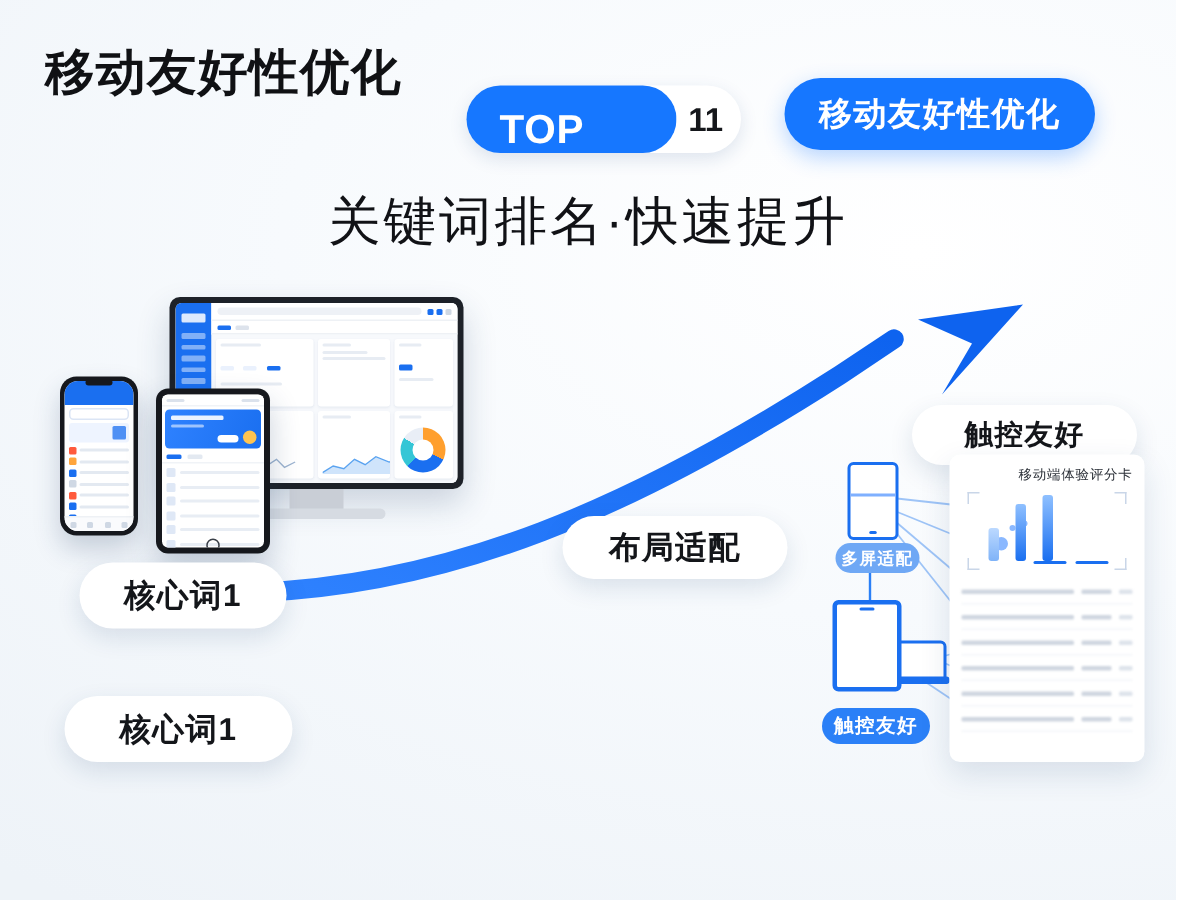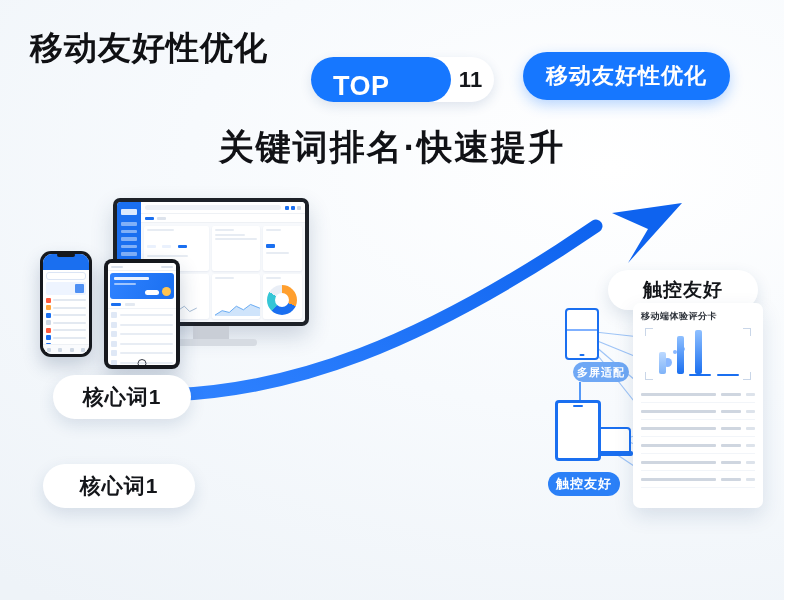--- a/index.html
+++ b/index.html
@@ -45,21 +45,21 @@
   }
   .tag-blue{
     position:absolute;left:523px;top:52px;
     padding:9px 23px;border-radius:24px;background:#1677ff;
     color:#fff;font-size:22px;font-weight:bold;letter-spacing:1px;
     box-shadow:0 5px 14px rgba(22,119,255,.30);
     white-space:nowrap;
   }
   .hdr-sub{
     position:absolute;left:0;right:0;top:124px;text-align:center;
-    font-size:35px;font-weight:bold;color:#111216;letter-spacing:2px;
+    font-size:35px;font-weight:normal;color:#111216;letter-spacing:2px;
   }
 
   
   .arrow-wrap{position:absolute;left:0;top:150px;width:800px;height:300px;}
 
   
   .monitor{position:absolute;left:113px;top:198px;width:196px;height:150px;}
   .mon-bezel{
     width:196px;height:128px;border-radius:7px;
     background:#1d2128;padding:4px;box-sizing:border-box;
@@ -166,31 +166,31 @@
   #dv-top:before{content:"";position:absolute;left:0;top:19px;width:100%;height:2px;background:#7fb0ff;}
   #dv-top:after{content:"";position:absolute;left:50%;bottom:2px;transform:translateX(-50%);width:5px;height:2px;background:#1a6ff0;border-radius:1px;}
   #dv-mid{left:10px;top:100px;width:40px;height:55px;border-width:3px;}
   #dv-mid:after{content:"";position:absolute;left:50%;top:2px;transform:translateX(-50%);width:10px;height:2px;background:#1a6ff0;border-radius:1px;}
   #dv-lap{left:46px;top:127px;width:36px;height:24px;}
   .lap-base{position:absolute;left:40px;top:151px;width:48px;height:5px;border-radius:2px;background:#1a6ff0;}
   .dg-pill{
     position:absolute;border-radius:14px;display:flex;align-items:center;justify-content:center;
     font-size:11px;font-weight:bold;color:#fff;letter-spacing:1px;white-space:nowrap;
   }
-  #dg-p1{left:28px;top:62px;width:56px;height:20px;background:#6fa8f5;}
+  #dg-p1{left:12px;top:62px;width:56px;height:20px;background:#6fa8f5;}
   #dg-p2{left:3px;top:172px;width:72px;height:24px;background:#2b80f7;font-size:13px;}
   .connector{position:absolute;left:0;top:0;width:105px;height:210px;}
 
   .scorecard{
     position:absolute;left:633px;top:303px;width:130px;height:205px;
     background:#fff;border-radius:7px;box-shadow:0 8px 20px rgba(25,60,110,.13);
     padding:7px 8px;box-sizing:border-box;overflow:hidden;
   }
   .sc-title{
-    font-size:9px;font-weight:bold;color:#2b3038;text-align:left;
+    font-size:9px;font-weight:normal;color:#2b3038;text-align:right;
     letter-spacing:.5px;filter:blur(.35px);margin-bottom:5px;
   }
   .sc-chart{position:relative;height:52px;margin:0 4px 6px 4px;}
   .corner{position:absolute;width:7px;height:7px;border-color:#c9d6e8;border-style:solid;border-width:0;}
   .c-tl{left:0;top:0;border-left-width:1px;border-top-width:1px;}
   .c-tr{right:0;top:0;border-right-width:1px;border-top-width:1px;}
   .c-bl{left:0;bottom:0;border-left-width:1px;border-bottom-width:1px;}
   .c-br{right:0;bottom:0;border-right-width:1px;border-bottom-width:1px;}
   .bars{position:absolute;left:14px;bottom:6px;display:flex;align-items:flex-end;gap:11px;}
   .bar{width:7px;border-radius:2px;background:linear-gradient(180deg,#8fc0ff,#1a6ff0);}
@@ -399,20 +399,21 @@
       <div class="tb-row">
           <span class="tb-ic"></span>
           <span class="tb-tx"></span>
         </div>
       <div class="tb-home"></div>
     </div>
   </div>
 
   <div class="kpill" id="kw1">核心词1</div>
   <div class="kpill" id="kw3">核心词1</div>
+  <div class="kpill" id="layoutpill">布局适配</div>
 
   <div class="touch-label">触控友好</div>
 
   <div class="diagram">
     <svg class="connector" viewBox="0 0 105 210">
       <g stroke="#9ec4f7" stroke-width="1.2" fill="none">
         <line x1="50" y1="32" x2="104" y2="38"></line>
         <line x1="50" y1="40" x2="104" y2="62"></line>
         <line x1="50" y1="46" x2="104" y2="92"></line>
         <line x1="50" y1="52" x2="104" y2="120"></line>

